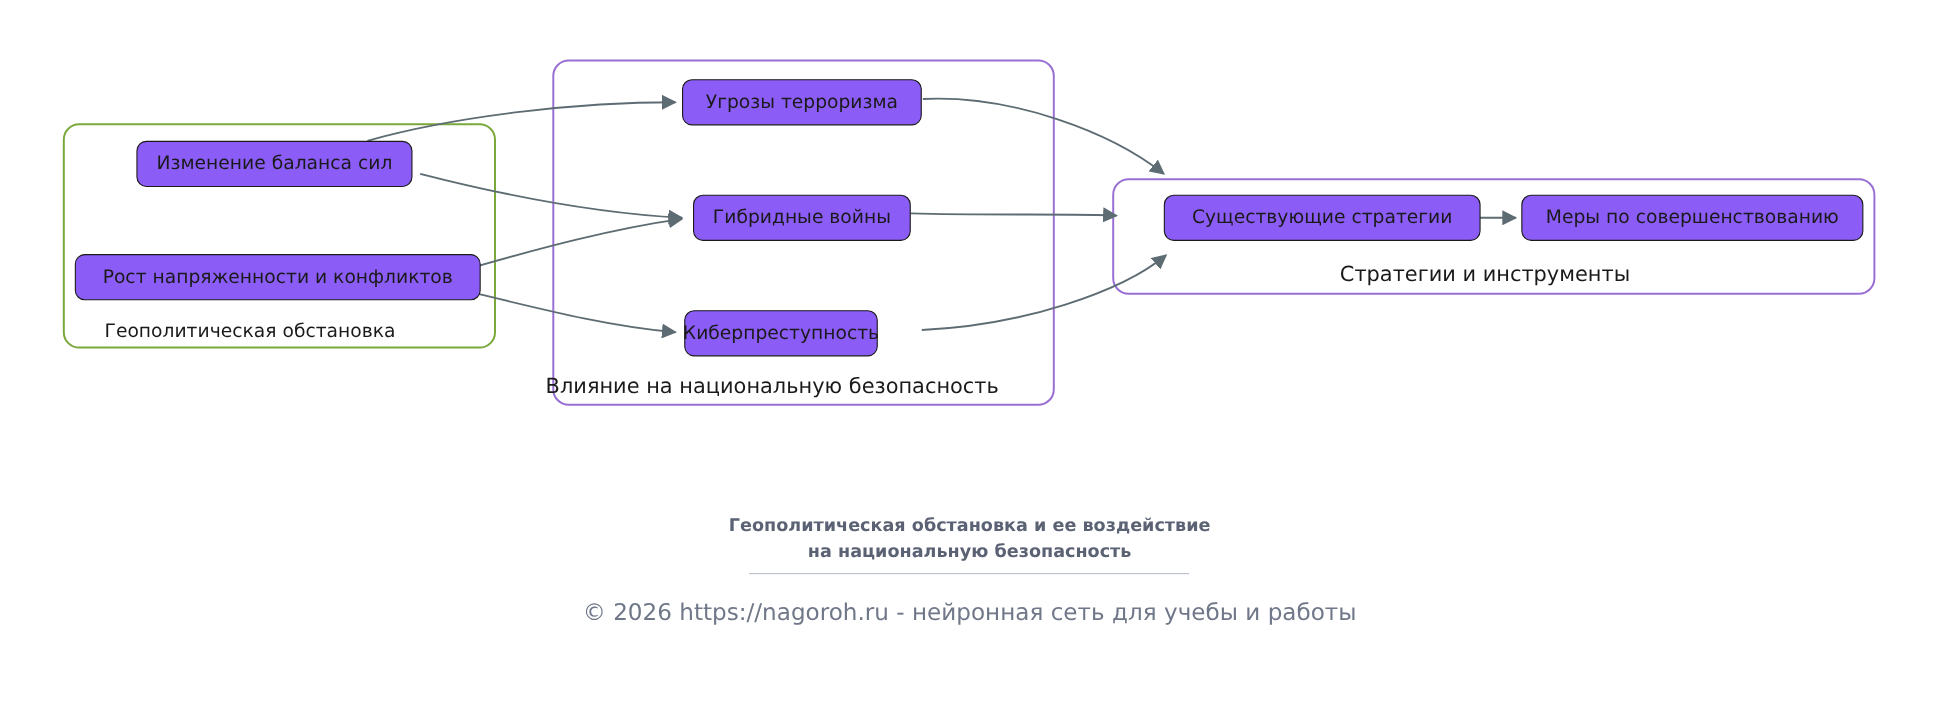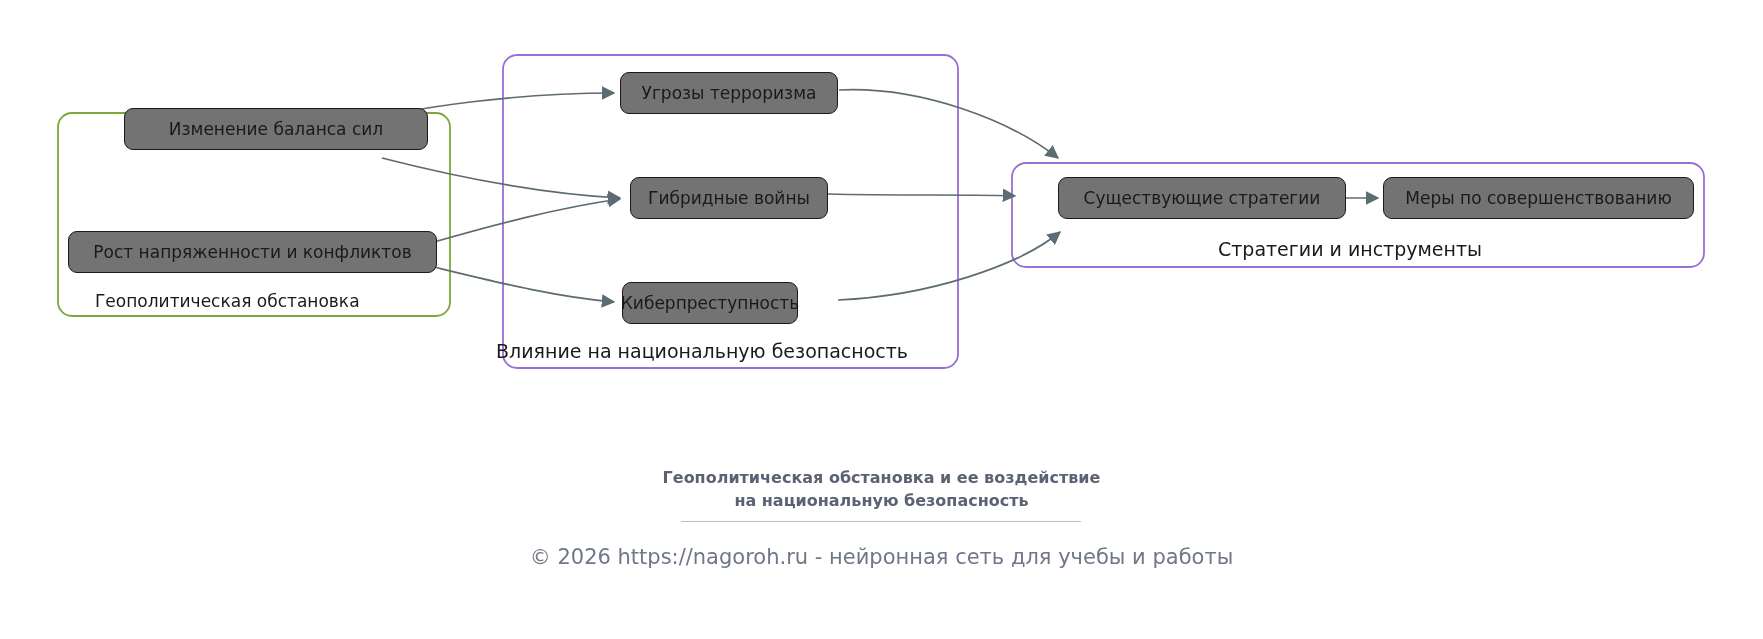--- a/index.html
+++ b/index.html
@@ -26,21 +26,21 @@
     left: 0;
     top: 0;
     width: 1763px;
     height: 639px;
   }
   .node {
     position: absolute;
     box-sizing: border-box;
     border: 1.6px solid #1a1a1a;
     border-radius: 9px;
-    background: #737373;
+    background: #8b5cf6;
     color: #1a1a1a;
     font-size: 17px;
     line-height: 1.2;
     display: flex;
     align-items: center;
     justify-content: center;
     white-space: nowrap;
     padding: 0 16px;
   }
   .cluster-label {
@@ -95,21 +95,21 @@
     <path d="M 334 128 C 420 104 530 93 614 93" fill="none" stroke="#5d6b72" stroke-width="1.7" marker-end="url(#arrow)"></path>
     <path d="M 382 158 C 460 178 545 194 620 198" fill="none" stroke="#5d6b72" stroke-width="1.7" marker-end="url(#arrow)"></path>
     <path d="M 434 242 C 490 226 556 208 620 199" fill="none" stroke="#5d6b72" stroke-width="1.7" marker-end="url(#arrow)"></path>
     <path d="M 434 267 C 500 283 556 297 614 302" fill="none" stroke="#5d6b72" stroke-width="1.7" marker-end="url(#arrow)"></path>
     <path d="M 839 90 C 920 86 1010 120 1058 158" fill="none" stroke="#5d6b72" stroke-width="1.7" marker-end="url(#arrow)"></path>
     <path d="M 828 194 C 900 196 980 194 1015 196" fill="none" stroke="#5d6b72" stroke-width="1.7" marker-end="url(#arrow)"></path>
     <path d="M 838 300 C 930 296 1020 265 1060 232" fill="none" stroke="#5d6b72" stroke-width="1.7" marker-end="url(#arrow)"></path>
     <path d="M 1309 198 L 1378 198" fill="none" stroke="#5d6b72" stroke-width="1.7" marker-end="url(#arrow)"></path>
   </svg>
 
-  <div class="node" style="left:124px; top:108px; width:304px; height:42px;">
+  <div class="node" style="left:124px; top:128px; width:251px; height:42px;">
     <span>Изменение баланса сил</span>
   </div>
   <div class="node" style="left:68px; top:231px; width:369px; height:42px;">
     <span>Рост напряженности и конфликтов</span>
   </div>
   <div class="node" style="left:620px; top:72px; width:218px; height:42px;">
     <span>Угрозы терроризма</span>
   </div>
   <div class="node" style="left:630px; top:177px; width:198px; height:42px;">
     <span>Гибридные войны</span>

